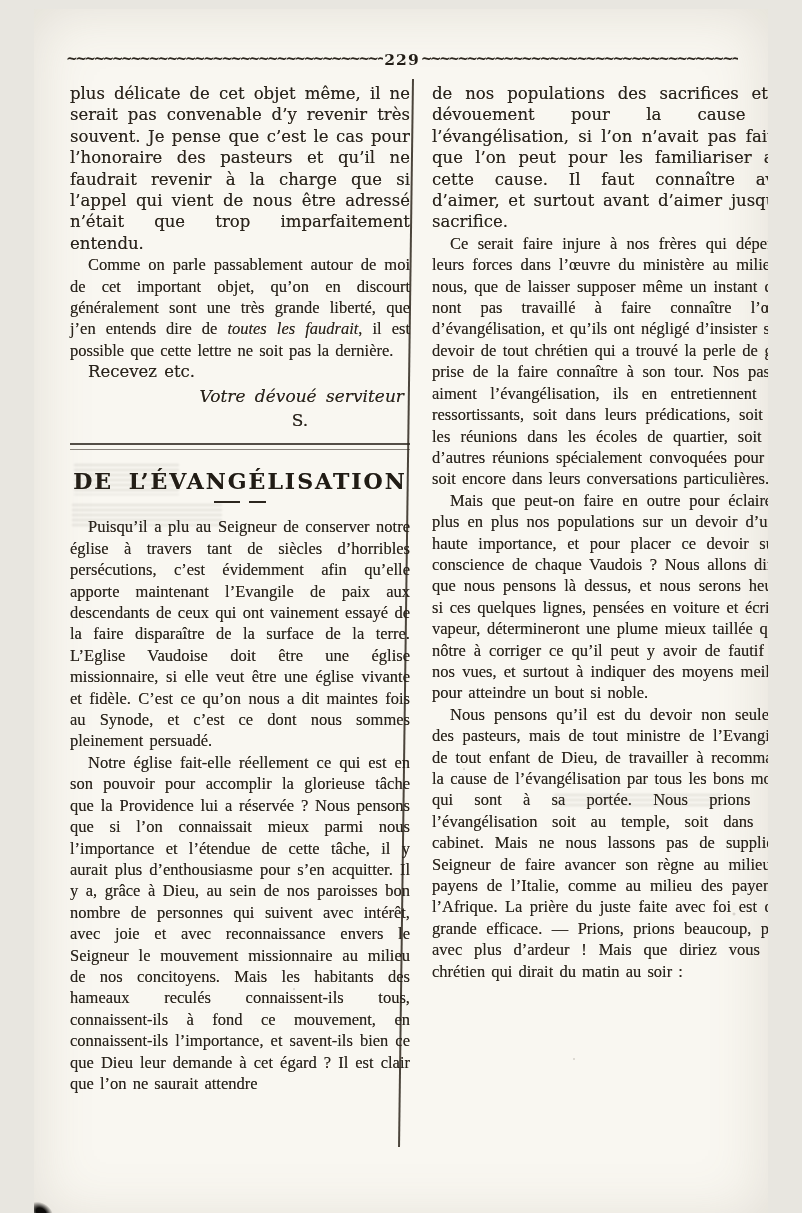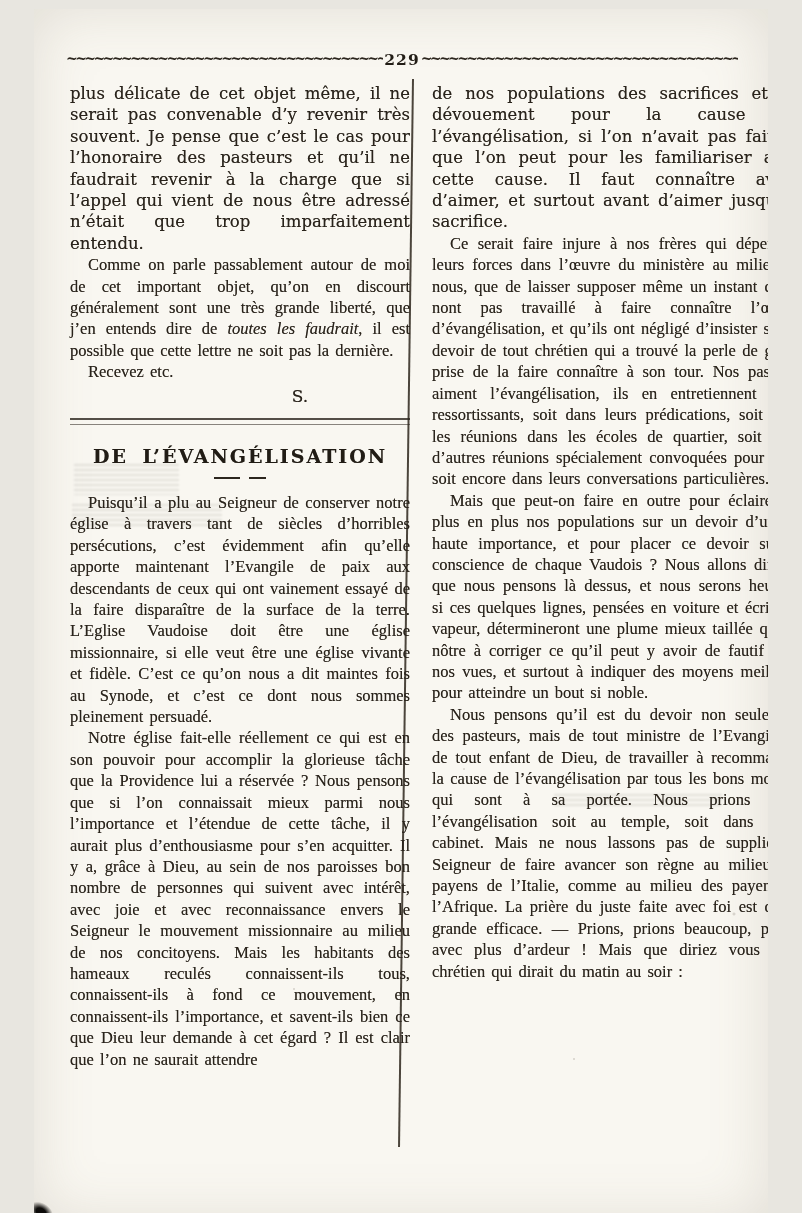--- a/index.html
+++ b/index.html
@@ -27,28 +27,28 @@
     font-size:14px;line-height:13px;letter-spacing:-2.6px;font-weight:bold;}
   .squiggle::after{content:"~~~~~~~~~~~~~~~~~~~~~~~~~~~~~~~~~~~~~~~~~~~~~~~~~~~~~~~~~~~~~~~~~~~~~~~~~~~~~~~~~~~~~~~~~~~~~~~~~~~~";}
   .pagenum{font-weight:bold;font-size:15.5px;letter-spacing:1px;padding:0 1px;color:#221d16;}
 
   .col{position:absolute;top:74px;text-align:justify;font-size:16.5px;line-height:21.4px;
     word-spacing:2px;color:#29231b;text-shadow:0 0 .4px rgba(41,35,27,.55);}
   .col-left{left:36px;width:340px;}
   .col-right{left:398px;width:370px;}
   .col p{margin:0;}
   p.ind{text-indent:18px;font-family:Liberation Serif, serif;}
-  .closing{text-indent:18px;font-family:Liberation Serif, serif;}
+  .closing{text-indent:18px;}
   .sig{text-align:right;font-style:italic;padding-right:6px;margin-top:3px !important;
     word-spacing:4px;font-size:17px;}
   .sig-init{text-align:center;padding-left:120px;margin-top:3px !important;font-size:17px;}
 
   .rule-double{height:4px;margin-top:11px;
     border-top:2px solid rgba(43,37,29,.8);border-bottom:1px solid rgba(43,37,29,.55);}
-  h2.article-title{margin:21px 0 0;text-align:center;font-size:19px;font-weight:bold;
+  h2.article-title{margin:21px 0 0;text-align:center;font-size:22px;font-weight:bold;
     letter-spacing:2px;color:#211c15;word-spacing:6px;}
   .dash-orn{display:flex;justify-content:center;align-items:center;gap:9px;margin:9px 0 13px;}
   .dash-orn span{display:block;height:2.5px;background:#2c261e;}
   .dash-orn .d1{width:26px;}
   .dash-orn .d2{width:17px;}
 
   .divider{position:absolute;left:378px;top:70px;width:1.6px;height:1068px;
     background:#332c22;opacity:.88;transform:rotate(0.75deg);transform-origin:top center;}
 
   .margin-mark{position:absolute;left:784px;top:320px;font-size:19px;color:#6d675d;
@@ -72,20 +72,21 @@
     <span class="pagenum">229</span>
     <span class="squiggle"></span>
   </div>
 
   <div class="divider"></div>
 
   <div class="col col-left">
     <p>plus délicate de cet objet même, il ne serait pas convenable d’y revenir très souvent. Je pense que c’est le cas pour l’honoraire des pasteurs et qu’il ne faudrait revenir à la charge que si l’appel qui vient de nous être adressé n’était que trop imparfaitement entendu.</p>
     <p class="ind"><span>Comme on parle passablement autour de moi de cet important objet, qu’on en discourt généralement sont une très grande liberté, que j’en entends dire de </span><i>toutes les faudrait</i><span>, il est possible que cette lettre ne soit pas la dernière.</span></p>
     <p class="closing">Recevez etc.</p>
+    <p class="sig">Votre dévoué serviteur</p>
     <p class="sig-init">S.</p>
 
     <div class="rule-double"></div>
     <h2 class="article-title">DE L’ÉVANGÉLISATION</h2>
     <div class="dash-orn">
         <span class="d1"></span>
         <span class="d2"></span>
       </div>
 
     <p class="ind">Puisqu’il a plu au Seigneur de conserver notre église à travers tant de siècles d’horribles persécutions, c’est évidemment afin qu’elle apporte maintenant l’Evangile de paix aux descendants de ceux qui ont vainement essayé de la faire disparaître de la surface de la terre. L’Eglise Vaudoise doit être une église missionnaire, si elle veut être une église vivante et fidèle. C’est ce qu’on nous a dit maintes fois au Synode, et c’est ce dont nous sommes pleinement persuadé.</p>

